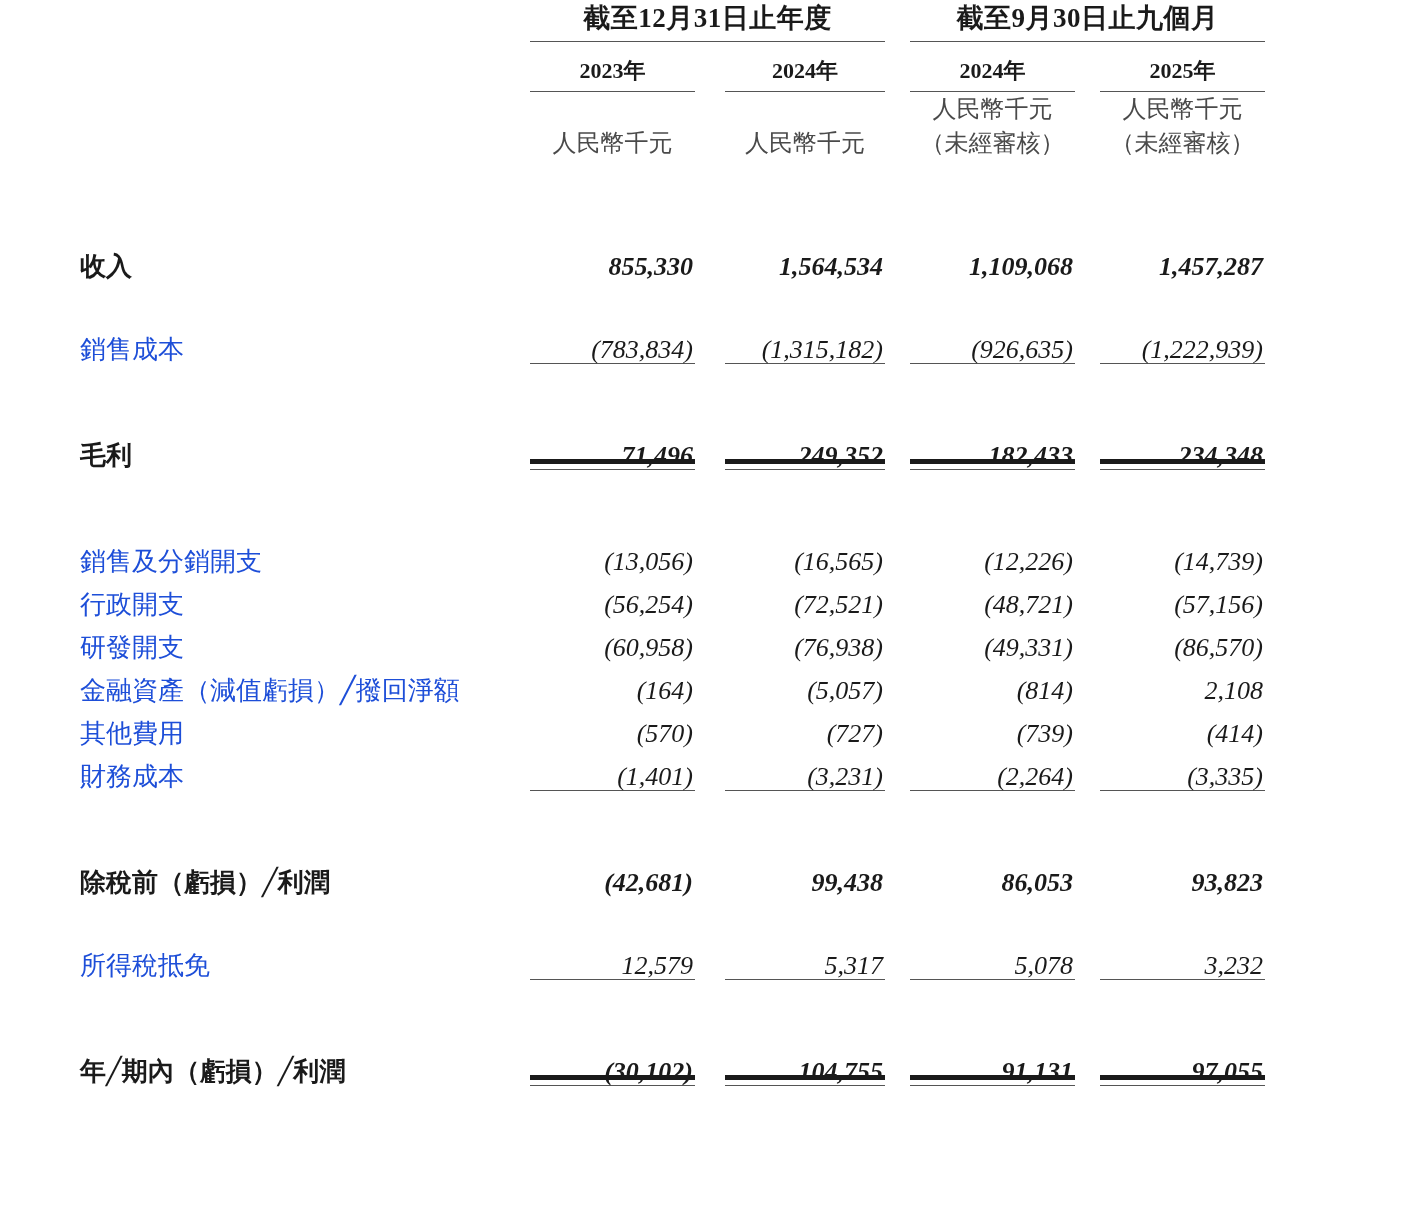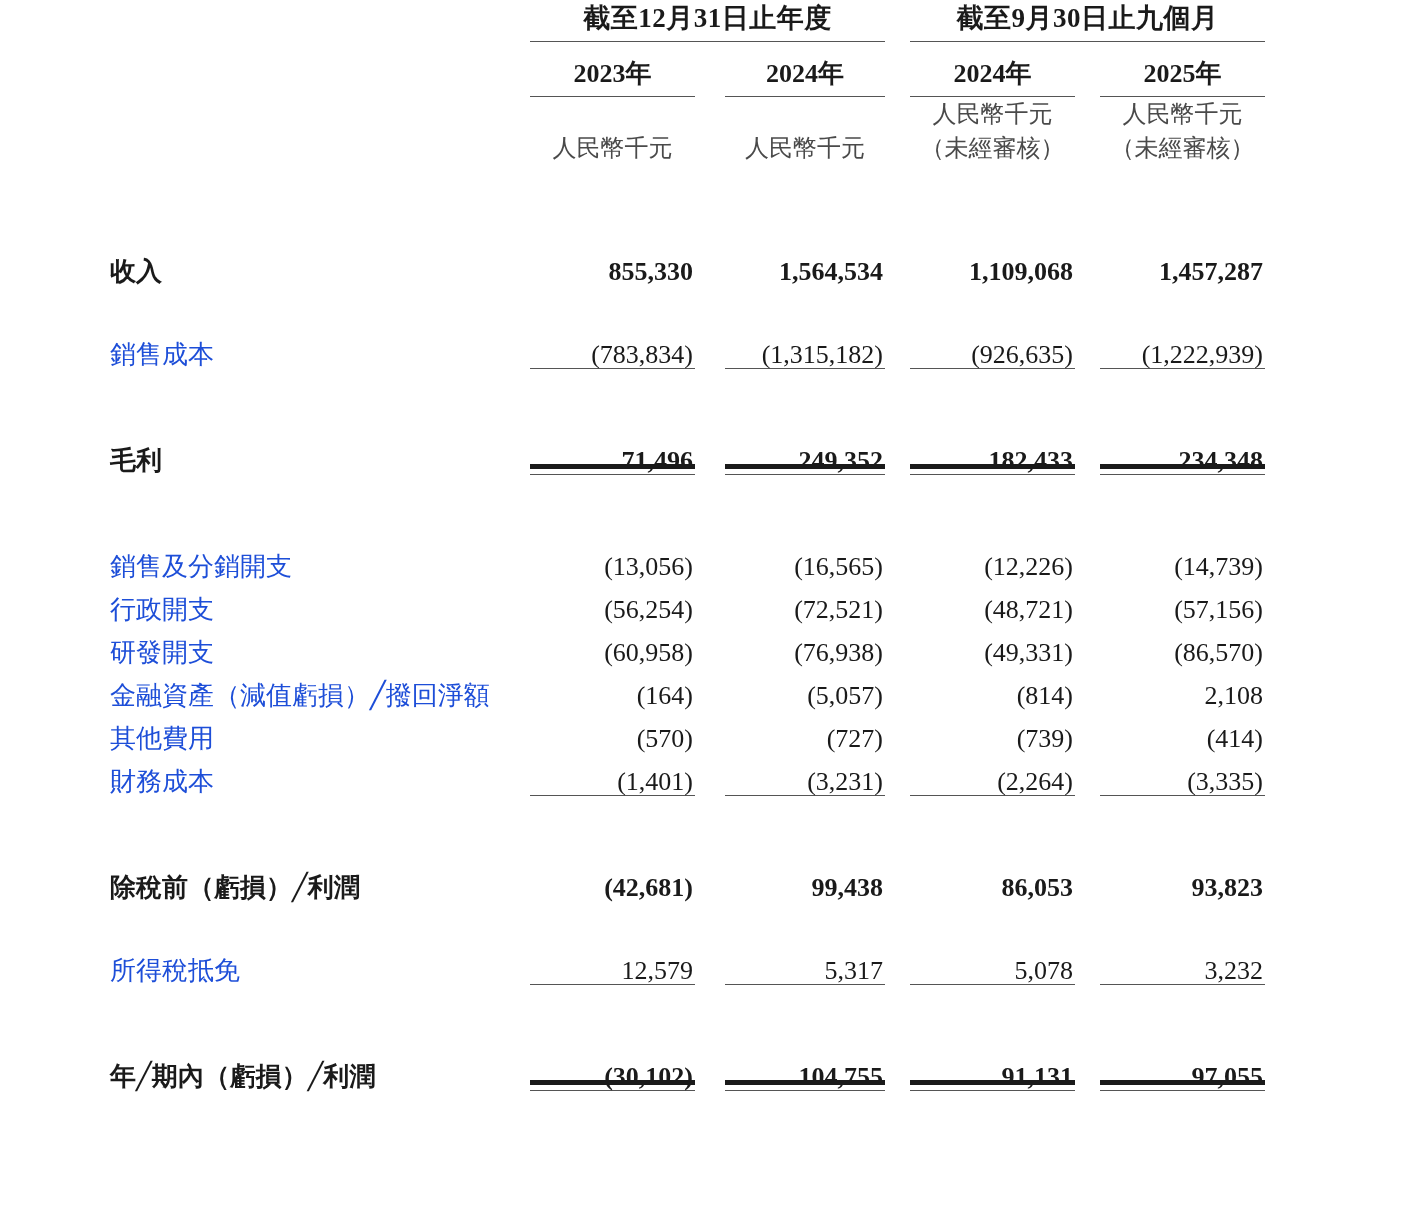--- a/index.html
+++ b/index.html
@@ -52,50 +52,51 @@
     font-size: 27px;
     font-weight: bold;
     letter-spacing: 0.5px;
     padding-bottom: 5px;
     white-space: nowrap;
   }
   .grp-spacer { height: 14px; }
 
   .yr-title {
     text-align: center;
-    font-size: 26px;
+    font-size: 22px;
     font-weight: bold;
     padding-bottom: 5px;
     white-space: nowrap;
   }
   .unit-cell {
     text-align: center;
     font-size: 24px;
     line-height: 1.42;
     color: #4a4a4a;
     white-space: nowrap;
   }
   .unit-cell .u2 { display: block; font-family: Liberation Serif, serif; }
 
   
   .lbl {
     font-size: 26px;
-    padding-left: 110px;
+    padding-left: 80px;
     white-space: nowrap;
     line-height: 1.0;
   }
   .lbl.b { font-weight: bold; }
   .lbl.reg { color: #1d4ed8; }
 
   .num {
     font-size: 26px;
     text-align: right;
     white-space: nowrap;
     line-height: 1.0;
     padding-right: 2px;
+    font-style: italic;
   }
   .num.b { font-weight: bold; }
 
   
   tr.r-tall > td { height: 64px; }
   tr.r-tight > td { height: 43px; }
 
   
   tr.rule-single > td.rl {
     height: 0;

